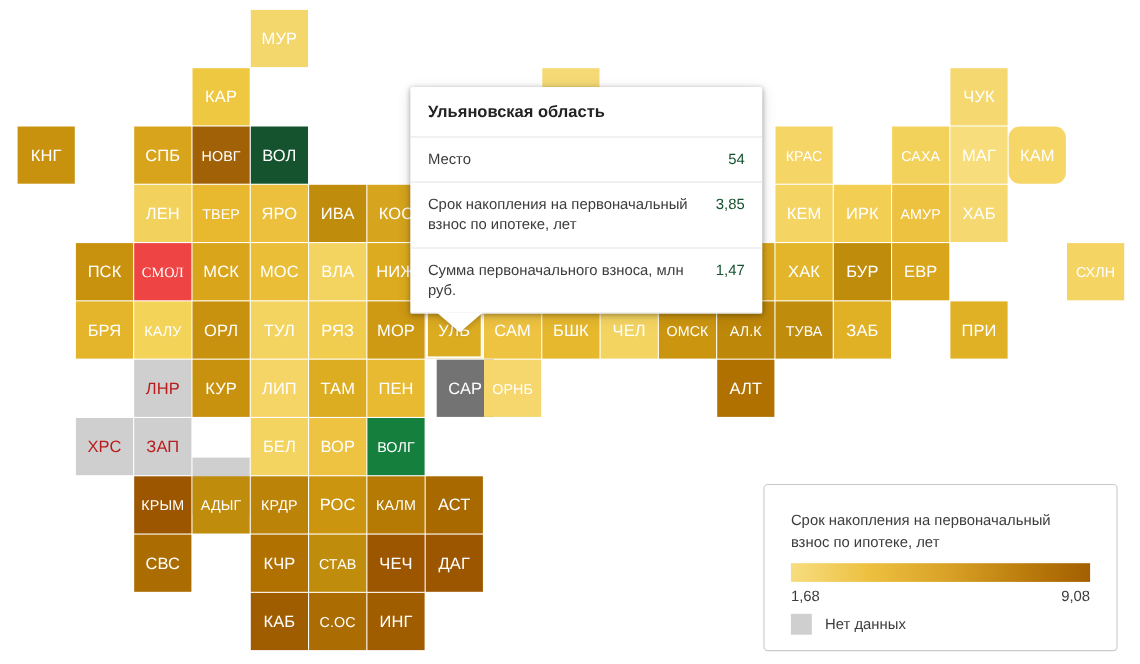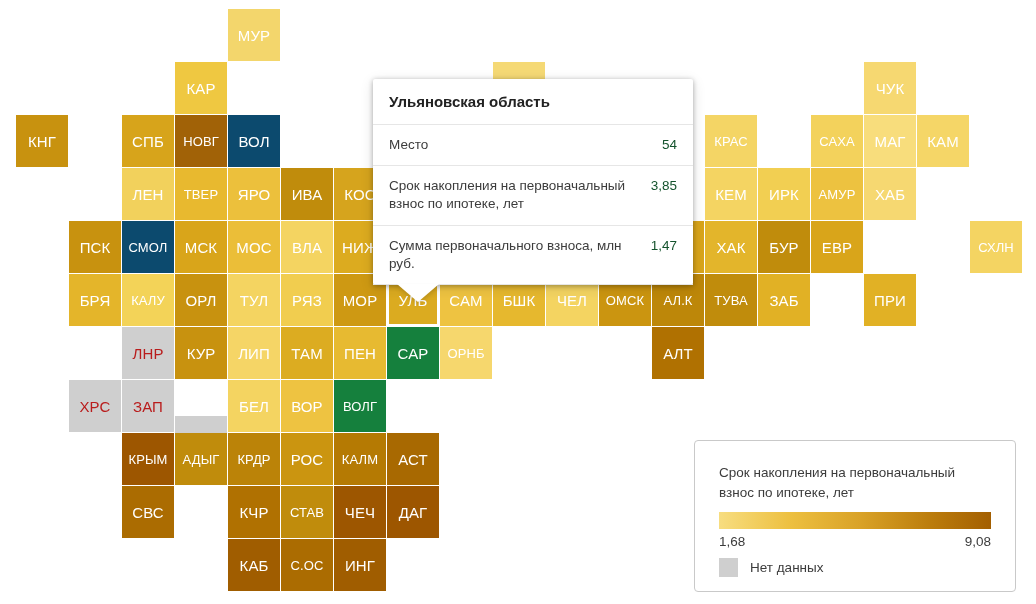--- a/index.html
+++ b/index.html
@@ -161,36 +161,36 @@
 <body>
 
 <div id="map-root">
     <div class="tile" style="left: 228px; top: 9px; background: rgb(243, 214, 108);">МУР</div>
     <div class="tile" style="left: 493px; top: 62px; background: rgb(245, 217, 117);">НАО</div>
     <div class="tile" style="left: 864px; top: 62px; background: rgb(246, 216, 113);">ЧУК</div>
     <div class="tile" style="left: 175px; top: 62px; background: rgb(239, 200, 65);">КАР</div>
     <div class="tile" style="left: 16px; top: 115px; background: rgb(200, 146, 15);">КНГ</div>
     <div class="tile" style="left: 122px; top: 115px; background: rgb(215, 164, 27);">СПБ</div>
     <div class="tile" style="left: 175px; top: 115px; background: #a16207; font-size: 13px;">НОВГ</div>
-    <div class="tile" style="left: 228px; top: 115px; background: #0c4a6e;">ВОЛ</div>
+    <div class="tile" style="left: 228px; top: 115px; background: #14532d;">ВОЛ</div>
     <div class="tile" style="left: 705px; top: 115px; background: rgb(244, 213, 101); font-size: 13px;">КРАС</div>
     <div class="tile" style="left: 811px; top: 115px; background: rgb(243, 210, 92); font-size: 13px;">САХА</div>
     <div class="tile" style="left: 864px; top: 115px; background: rgb(248, 221, 124);">МАГ</div>
-    <div class="tile" style="left: 917px; top: 115px; background: rgb(245, 214, 103);">КАМ</div>
+    <div class="tile" style="left: 917px; top: 115px; background: rgb(245, 214, 103); border-radius: 10px;">КАМ</div>
     <div class="tile" style="left: 122px; top: 168px; background: rgb(242, 209, 92);">ЛЕН</div>
     <div class="tile" style="left: 175px; top: 168px; background: rgb(232, 185, 47); font-size: 13px;">ТВЕР</div>
     <div class="tile" style="left: 228px; top: 168px; background: rgb(236, 192, 60);">ЯРО</div>
     <div class="tile" style="left: 281px; top: 168px; background: rgb(192, 140, 12);">ИВА</div>
     <div class="tile" style="left: 334px; top: 168px; background: rgb(214, 164, 29);">КОС</div>
     <div class="tile" style="left: 705px; top: 168px; background: rgb(244, 212, 98);">КЕМ</div>
     <div class="tile" style="left: 758px; top: 168px; background: rgb(242, 207, 82);">ИРК</div>
     <div class="tile" style="left: 811px; top: 168px; background: rgb(237, 194, 64); font-size: 13px;">АМУР</div>
     <div class="tile" style="left: 864px; top: 168px; background: rgb(246, 216, 113);">ХАБ</div>
     <div class="tile" style="left: 69px; top: 221px; background: rgb(200, 146, 15);">ПСК</div>
-    <div class="tile" style="left: 122px; top: 221px; background: #0c4a6e; font-size: 13px;">СМОЛ</div>
+    <div class="tile" style="left: 122px; top: 221px; background: #ef4444; font-size: 13px; font-family: Liberation Serif, serif;">СМОЛ</div>
     <div class="tile" style="left: 175px; top: 221px; background: rgb(217, 165, 26);">МСК</div>
     <div class="tile" style="left: 228px; top: 221px; background: rgb(235, 190, 56);">МОС</div>
     <div class="tile" style="left: 281px; top: 221px; background: rgb(244, 212, 97);">ВЛА</div>
     <div class="tile" style="left: 334px; top: 221px; background: rgb(220, 171, 31);">НИЖ</div>
     <div class="tile" style="left: 387px; top: 221px; background: rgb(221, 172, 32);">ЧУВ</div>
     <div class="tile" style="left: 440px; top: 221px; background: rgb(229, 182, 44);">МАР</div>
     <div class="tile" style="left: 493px; top: 221px; background: rgb(224, 175, 36);">ТАТ</div>
     <div class="tile" style="left: 546px; top: 221px; background: rgb(232, 187, 52);">УДМ</div>
     <div class="tile" style="left: 599px; top: 221px; background: rgb(221, 172, 32);">ПЕР</div>
     <div class="tile" style="left: 652px; top: 221px; background: rgb(217, 165, 26);">СВЕ</div>
@@ -211,21 +211,21 @@
     <div class="tile" style="left: 599px; top: 274px; background: rgb(203, 149, 16); font-size: 13px;">ОМСК</div>
     <div class="tile" style="left: 652px; top: 274px; background: rgb(189, 135, 9); font-size: 13px;">АЛ.К</div>
     <div class="tile" style="left: 705px; top: 274px; background: rgb(192, 140, 12); font-size: 13px;">ТУВА</div>
     <div class="tile" style="left: 758px; top: 274px; background: rgb(225, 177, 37);">ЗАБ</div>
     <div class="tile" style="left: 864px; top: 274px; background: rgb(225, 177, 37);">ПРИ</div>
     <div class="tile nodata" style="left: 122px; top: 327px; background: rgb(207, 207, 207);">ЛНР</div>
     <div class="tile" style="left: 175px; top: 327px; background: rgb(200, 146, 15);">КУР</div>
     <div class="tile" style="left: 228px; top: 327px; background: rgb(245, 213, 102);">ЛИП</div>
     <div class="tile" style="left: 281px; top: 327px; background: rgb(220, 172, 33);">ТАМ</div>
     <div class="tile" style="left: 334px; top: 327px; background: rgb(231, 186, 49);">ПЕН</div>
-    <div class="tile" style="left: 387px; top: 327px; background: #15803d; text-align: center;">САР</div>
+    <div class="tile" style="left: 397px; top: 327px; background: #737373; text-align: center;">САР</div>
     <div class="tile" style="left: 440px; top: 327px; background: rgb(246, 215, 109); font-size: 13px;">ОРНБ</div>
     <div class="tile" style="left: 652px; top: 327px; background: rgb(176, 113, 1);">АЛТ</div>
     <div class="tile nodata" style="left: 69px; top: 380px; background: rgb(207, 207, 207);">ХРС</div>
     <div class="tile nodata" style="left: 122px; top: 380px; background: rgb(207, 207, 207);">ЗАП</div>
     <div class="tile nodata" style="left: 175px; top: 380px; background: rgb(207, 207, 207); margin-top: 36px;">ДНР</div>
     <div class="tile" style="left: 228px; top: 380px; background: rgb(244, 212, 97);">БЕЛ</div>
     <div class="tile" style="left: 281px; top: 380px; background: rgb(238, 195, 65);">ВОР</div>
     <div class="tile" style="left: 334px; top: 380px; background: #15803d; font-size: 13px;">ВОЛГ</div>
     <div class="tile" style="left: 122px; top: 433px; background: rgb(157, 86, 0); font-size: 13px;">КРЫМ</div>
     <div class="tile" style="left: 175px; top: 433px; background: rgb(192, 140, 12); font-size: 13px;">АДЫГ</div>

